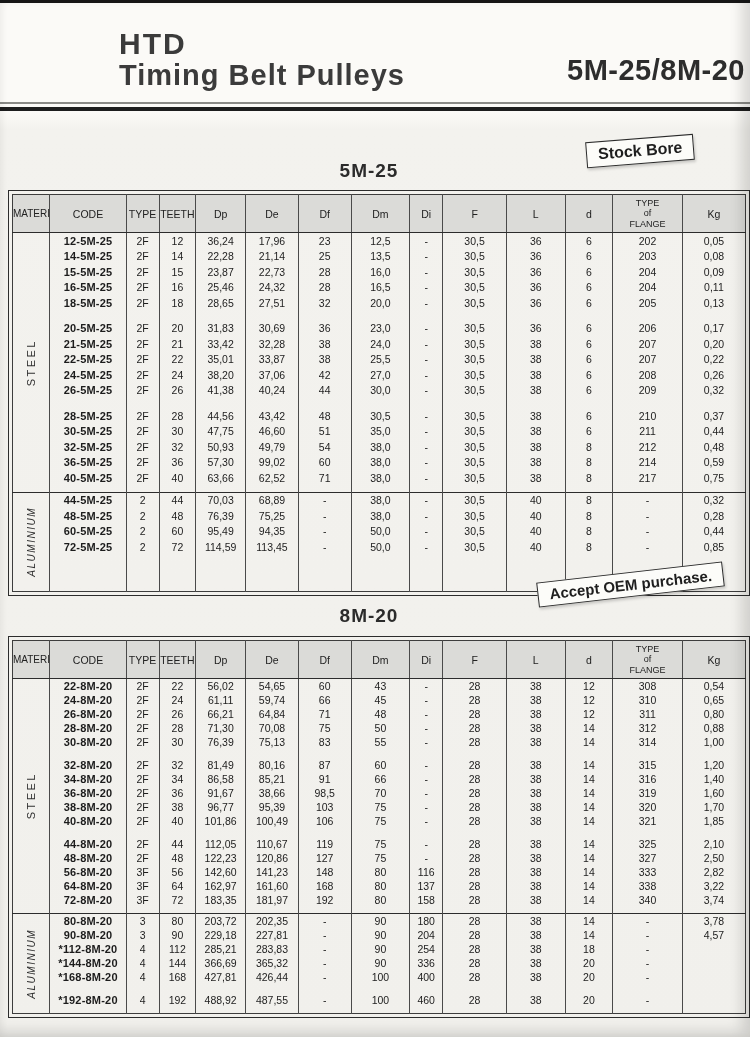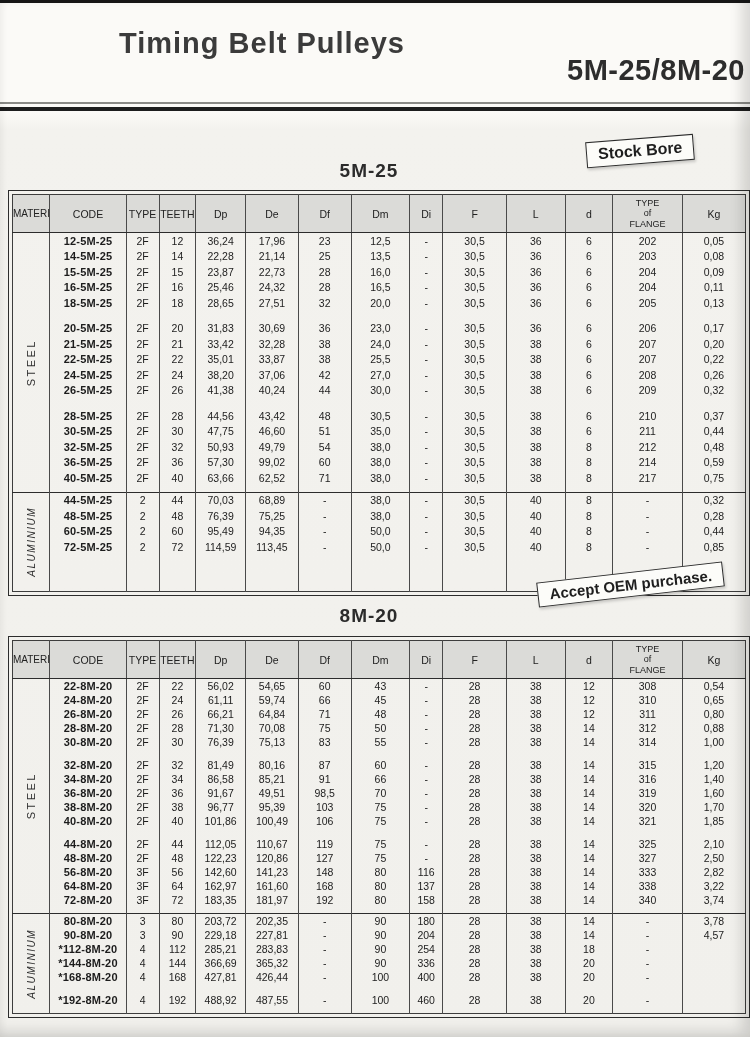--- a/index.html
+++ b/index.html
@@ -53,20 +53,21 @@
   .mat-label{writing-mode:vertical-rl;transform:rotate(180deg);margin:0 auto;
     font-size:11px;letter-spacing:2.5px;color:#2f2f2f;}
   .mat-label.alu{font-style:italic;font-size:10px;letter-spacing:1.5px;}
 </style>
 </head>
 <body>
 
 <div class="top-bar"></div>
 
 <div class="brand">
+  <div class="brand-l1">HTD</div>
   <div class="brand-l2">Timing Belt Pulleys</div>
 </div>
 <div class="page-code">5M-25/8M-20</div>
 
 <div class="rule-thin"></div>
 <div class="rule-thick"></div>
 
 <div class="badge stock">Stock Bore</div>
 
 <div class="sec-title" id="title-0">5M-25</div>
@@ -625,21 +626,21 @@
           <td class="c-l">38</td>
           <td class="c-d">14</td>
           <td class="c-flange">316</td>
           <td class="c-kg">1,40</td>
         </tr>
         <tr>
           <td class="c-code">36-8M-20</td>
           <td class="c-type">2F</td>
           <td class="c-teeth">36</td>
           <td class="c-dp">91,67</td>
-          <td class="c-de">49,51</td>
+          <td class="c-de">38,66</td>
           <td class="c-df">98,5</td>
           <td class="c-dm">70</td>
           <td class="c-di">-</td>
           <td class="c-f">28</td>
           <td class="c-l">38</td>
           <td class="c-d">14</td>
           <td class="c-flange">319</td>
           <td class="c-kg">1,60</td>
         </tr>
         <tr>

